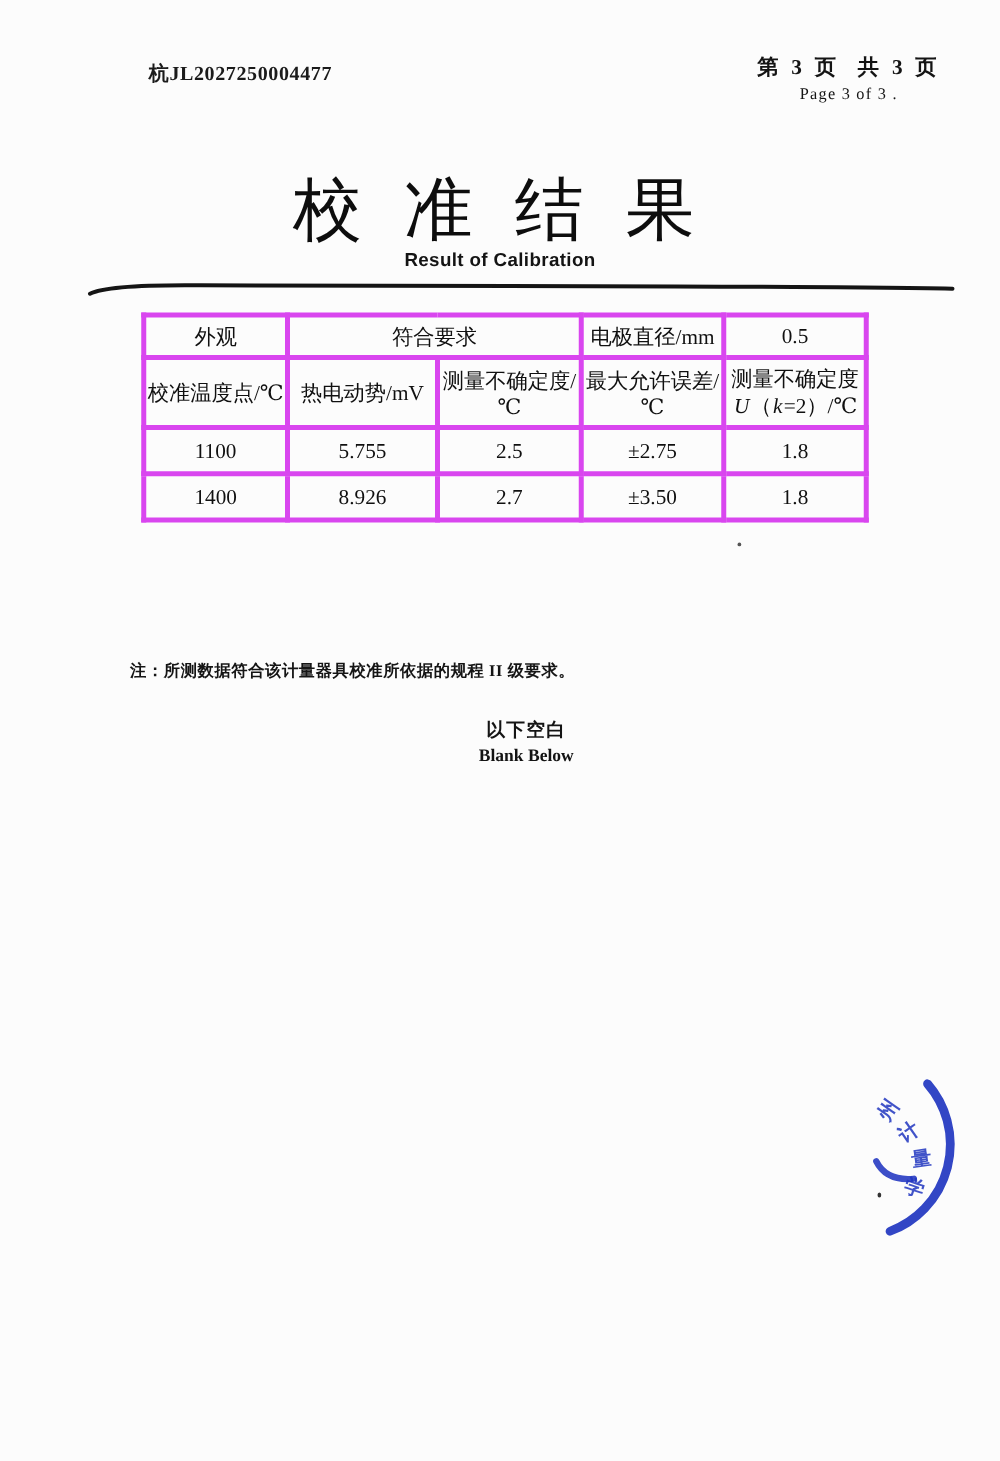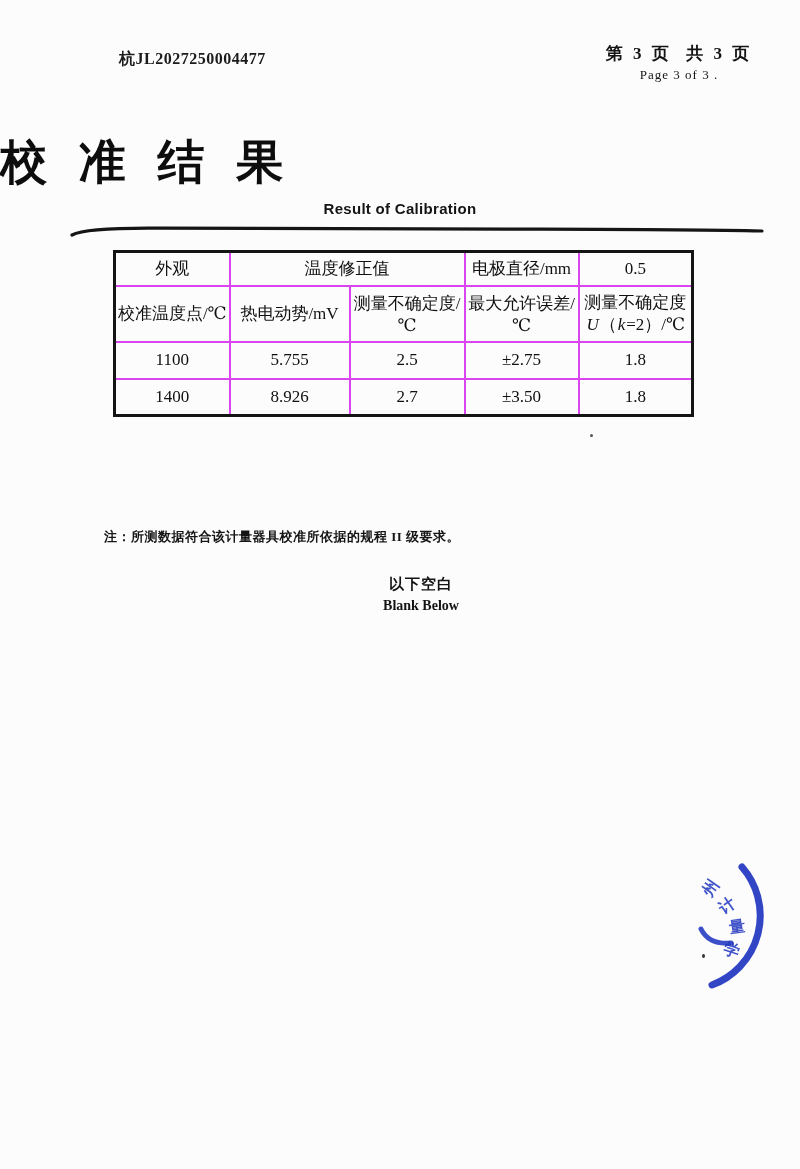--- a/index.html
+++ b/index.html
@@ -9,36 +9,36 @@
     font-family:"Liberation Serif","DejaVu Serif",serif;
   }
   .cert-no{
     position:absolute;left:119px;top:49px;
     font-size:16px;letter-spacing:.5px;font-weight:600;color:#1b1b1b;
   }
   .page-info{position:absolute;left:600px;top:42px;width:158px;text-align:center;}
   .pi-zh{font-size:17px;font-weight:600;letter-spacing:3px;white-space:pre;}
   .pi-en{font-size:13px;font-weight:normal;margin-top:2px;letter-spacing:1px;white-space:pre;}
   .doc-title{
-    position:absolute;left:0;top:131px;width:800px;text-align:left;
-    font-size:47px;font-weight:bold;letter-spacing:10px;white-space:pre;color:#0d0d0d;
+    position:absolute;left:0;top:131px;width:800px;text-align:center;
+    font-size:55px;font-weight:normal;letter-spacing:10px;white-space:pre;color:#0d0d0d;
   }
   .doc-subtitle{
     position:absolute;left:0;top:200px;width:800px;text-align:center;
     font-family:"Liberation Sans","DejaVu Sans",sans-serif;
     font-size:15px;font-weight:bold;letter-spacing:.3px;
   }
   .rule{position:absolute;left:0;top:222px;}
   table.results{
     position:absolute;left:113px;top:250px;width:578px;
     border-collapse:collapse;table-layout:fixed;
     border:3px solid #141414;
   }
   table.results td{
-    border:2px solid #d946ef;text-align:center;vertical-align:middle;
+    border:4px solid #d946ef;text-align:center;vertical-align:middle;
     font-size:17px;padding:0;color:#101010;
   }
   tr.hrow1{height:34px;}
   tr.hrow2{height:56px;}
   tr.drow{height:37px;}
   .ucell{font-size:16px;line-height:1.25;}
   .ucell .l2 i{font-style:italic;font-weight:normal;margin:0 1px;}
   .note{
     position:absolute;left:104px;top:528px;font-size:13px;
     letter-spacing:.5px;font-weight:600;color:#151515;
@@ -78,21 +78,21 @@
     <colgroup>
       <col style="width:115px">
         <col style="width:120px">
         <col style="width:115px">
       <col style="width:114px">
         <col style="width:114px">
     </colgroup>
     <tbody>
       <tr class="hrow1">
         <td>外观</td>
-        <td colspan="2">温度修正值</td>
+        <td colspan="2">符合要求</td>
         <td>电极直径/mm</td>
         <td>0.5</td>
       </tr>
       <tr class="hrow2">
         <td>校准温度点/℃</td>
         <td>热电动势/mV</td>
         <td>测量不确定度/℃</td>
         <td>最大允许误差/℃</td>
         <td class="ucell">
           <div>测量不确定度</div>

